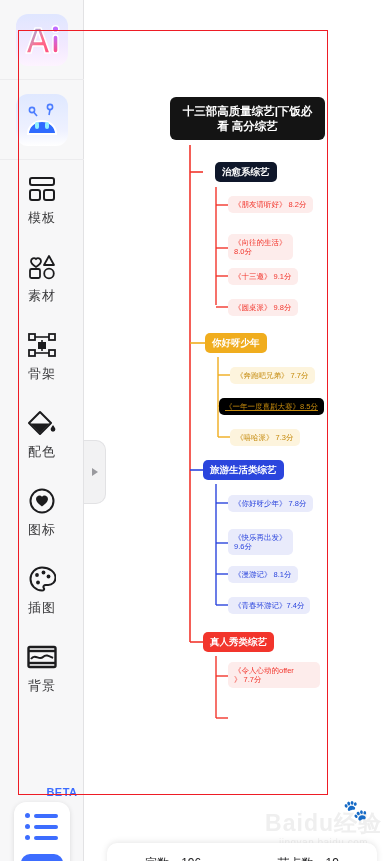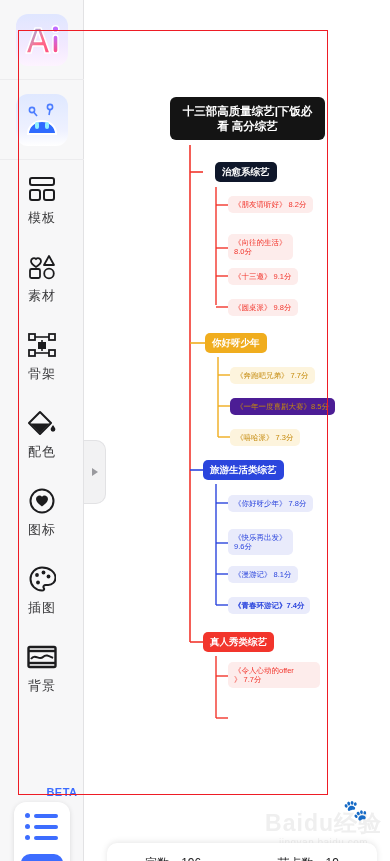--- a/index.html
+++ b/index.html
@@ -411,29 +411,29 @@
 
     <div class="node node-topic" style="left:118px; top:162px; background:#0f172a;margin-left:12px;">治愈系综艺</div>
     <div class="node node-leaf" style="left:143px; top:196px; background:#fdeceb; color:#f2352c;">《朋友请听好》 8.2分</div>
     <div class="node node-leaf" style="left:143px; top:234px; background:#fdeceb; color:#f2352c;">《向往的生活》
 8.0分</div>
     <div class="node node-leaf" style="left:143px; top:268px; background:#fdeceb; color:#f2352c;">《十三邀》 9.1分</div>
     <div class="node node-leaf" style="left:143px; top:299px; background:#fdeceb; color:#f2352c;">《圆桌派》 9.8分</div>
 
     <div class="node node-topic" style="left:120px; top:333px; background:#f0ad1e;">你好呀少年</div>
     <div class="node node-leaf" style="left:145px; top:367px; background:#fdf4dd; color:#c58a0c;">《奔跑吧兄弟》 7.7分</div>
-    <div class="node node-leaf" style="left:145px; top:398px; background:#4c1d95; color:#c58a0c;">《一年一度喜剧大赛》8.5分</div>
+    <div class="node node-leaf" style="left:134px; top:398px; background:#000000; color:#c58a0c;text-decoration:underline;">《一年一度喜剧大赛》8.5分</div>
     <div class="node node-leaf" style="left:145px; top:429px; background:#fdf4dd; color:#c58a0c;">《嘻哈派》 7.3分</div>
 
     <div class="node node-topic" style="left:118px; top:460px; background:#2b45dd;">旅游生活类综艺</div>
     <div class="node node-leaf" style="left:143px; top:495px; background:#e9ebfb; color:#2b45dd;">《你好呀少年》 7.8分</div>
     <div class="node node-leaf" style="left:143px; top:529px; background:#e9ebfb; color:#2b45dd;">《快乐再出发》
 9.6分</div>
     <div class="node node-leaf" style="left:143px; top:566px; background:#e9ebfb; color:#2b45dd;">《漫游记》 8.1分</div>
-    <div class="node node-leaf" style="left:143px; top:597px; background:#e9ebfb; color:#2b45dd;font-weight:bold;">《青春环游记》7.4分</div>
+    <div class="node node-leaf" style="left:143px; top:597px; background:#e9ebfb; color:#2b45dd;">《青春环游记》7.4分</div>
 
     <div class="node node-topic" style="left:118px; top:632px; background:#f2352c;">真人秀类综艺</div>
     <div class="node node-leaf" style="left:143px; top:662px; background:#fdeceb; color:#f2352c; width:92px;">《令人心动的offer
 》 7.7分</div>
 
     <div class="watermark">
       <span class="wm-paw">🐾</span>
       <div class="wm-main">Baidu经验</div>
       <div class="wm-sub">jingyan.baidu.com</div>
     </div>

